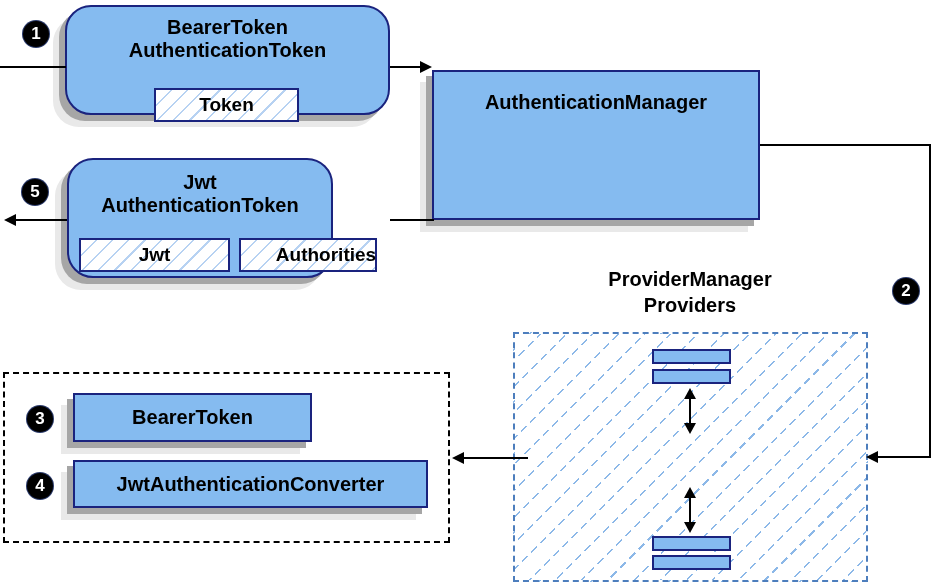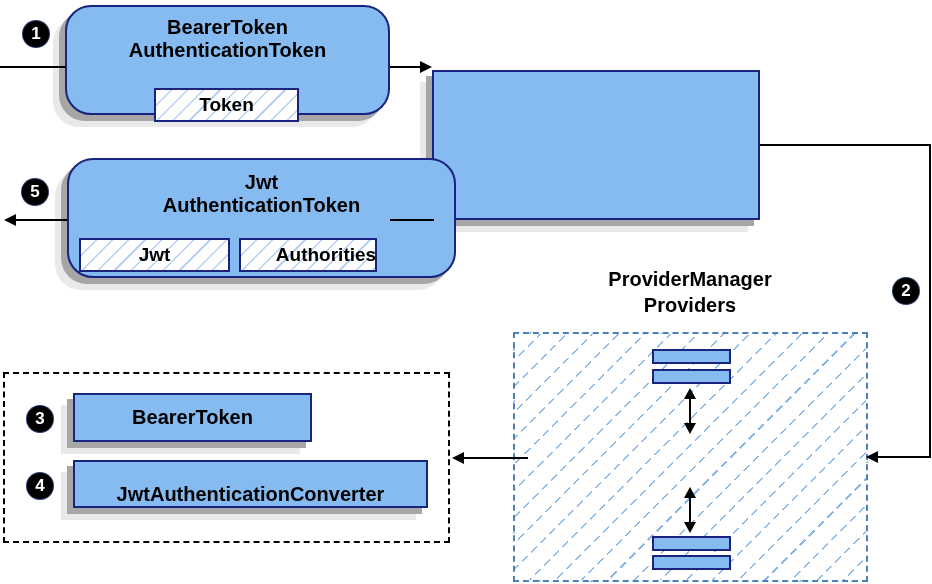--- a/index.html
+++ b/index.html
@@ -108,41 +108,44 @@
     <div class="title" style="margin-top:9px;">
       <div>BearerToken</div>
       <div>AuthenticationToken</div>
     </div>
     <div class="hatch" style="left:87px;top:81px;width:145px;height:34px;">
       <span>Token</span>
     </div>
   </div>
 
   <div class="node" style="left:432px;top:70px;width:328px;height:150px;">
+    <div class="title" style="margin-top:19px;">
+      <div>AuthenticationManager</div>
+    </div>
   </div>
 
-  <div class="node rounded" style="left:67px;top:158px;width:389px;height:120px;">
+  <div class="node rounded" style="left:67px;top:158px;width:266px;height:120px;">
     <div class="title" style="margin-top:11px;">
       <div>Jwt</div>
       <div>AuthenticationToken</div>
     </div>
     <div class="hatch" style="left:10px;top:78px;width:151px;height:34px;">
       <span>Jwt</span>
     </div>
     <div class="hatch" style="left:170px;top:78px;width:138px;height:34px;padding-left:36px;">
       <span>Authorities</span>
     </div>
   </div>
 
 
   <div class="node flexc" style="left:73px;top:393px;width:239px;height:49px;">
     <span>BearerToken</span>
   </div>
 
-  <div class="node flexc" style="left:73px;top:460px;width:355px;height:48px;align-items:flex-end;">
+  <div class="node flexc" style="left:73px;top:460px;width:355px;height:48px;">
     <span>JwtAuthenticationConverter</span>
   </div>
 
   <div class="badge" style="left:23px;top:21px;">
     <span>1</span>
   </div>
   <div class="badge" style="left:893px;top:278px;">
     <span>2</span>
   </div>
   <div class="badge" style="left:27px;top:406px;">

